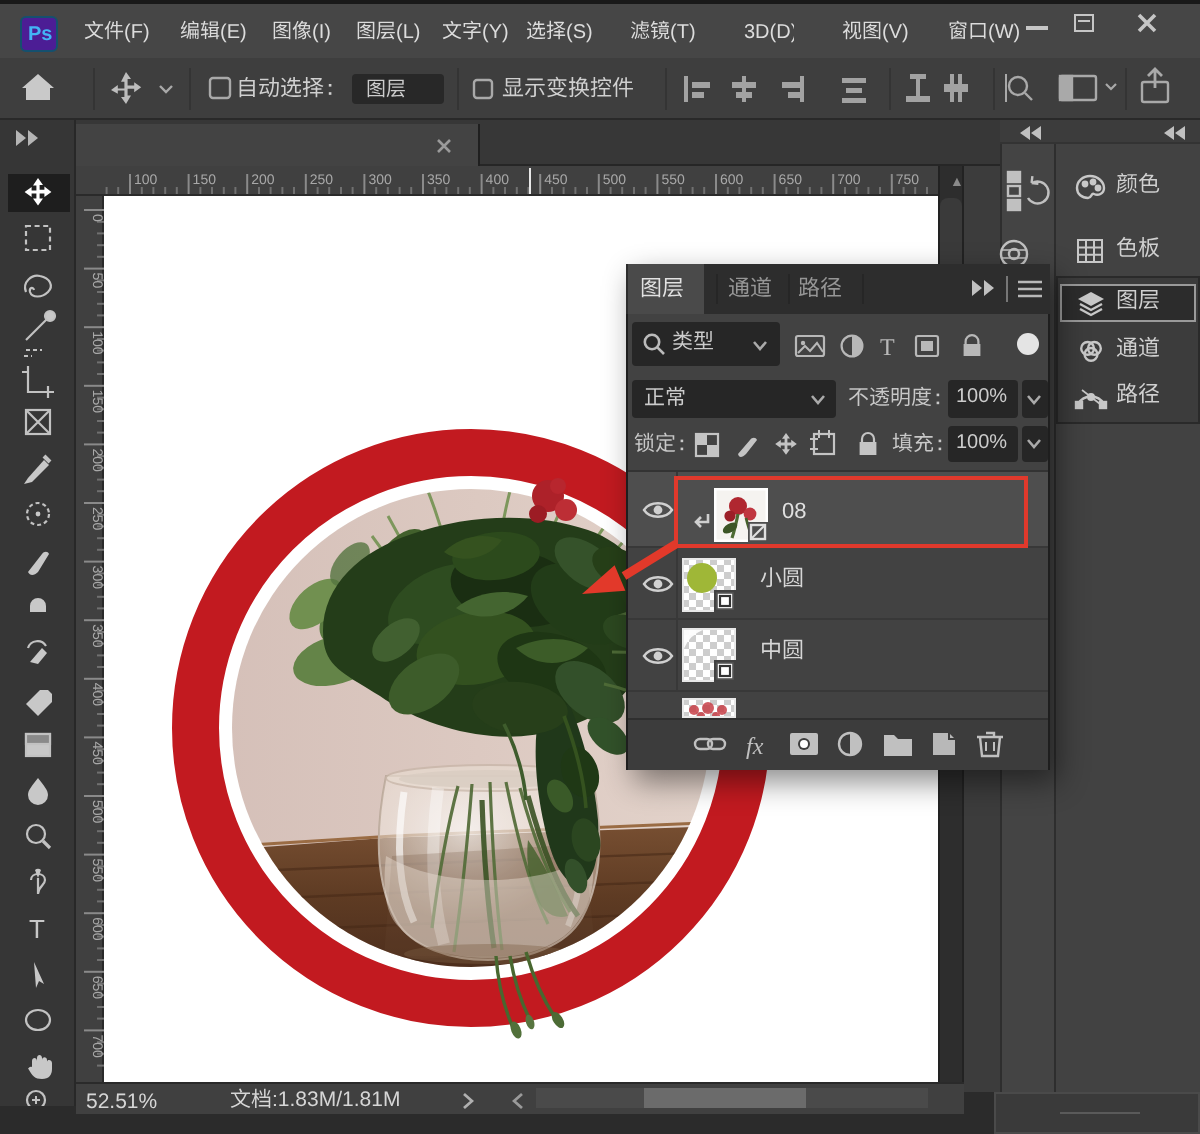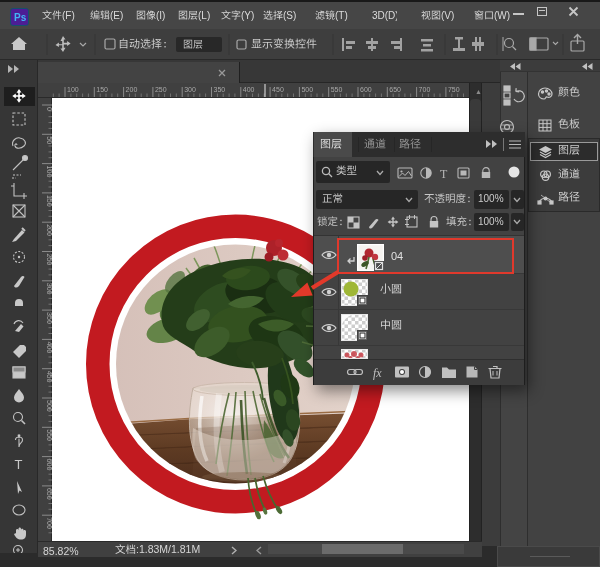--- a/index.html
+++ b/index.html
@@ -615,21 +615,21 @@
  </g>
  <ellipse cx="206" cy="417" rx="4.5" ry="2.4" fill="#52713b" transform="rotate(68 206 417)"></ellipse>
  <ellipse cx="227" cy="412" rx="4.5" ry="2.4" fill="#4c6b35" transform="rotate(58 227 412)"></ellipse>
  <ellipse cx="213" cy="413" rx="3.8" ry="2" fill="#587540" transform="rotate(72 213 413)"></ellipse>
 </g>
 </svg>
     <div class="abs" style="left:469px;top:83px;width:13px;height:458px;background:#2d2d2d;border-left:1px solid #222;border-right:1px solid #222"></div>
     <div class="t" style="left:475px;top:88px;font-size:7px;color:#8a8a8a">▲</div>
     <div class="abs" style="left:470px;top:99px;width:11px;height:60px;background:#3a3a3a;border-radius:4px"></div>
     <div class="abs" style="left:38px;top:541px;width:444px;height:16px;background:#404040;border-top:1px solid #2a2a2a"></div>
-    <div class="t" style="left:43px;top:545px;font-size:10.5px;color:#d6d6d6">85.82%</div>
+    <div class="t" style="left:43px;top:545px;font-size:10.5px;color:#d6d6d6">52.51%</div>
     <div class="abs" style="left:115px;top:544px">
       <svg width="92" height="14" viewBox="0 0 92 14" fill="#d6d6d6" style="display:block">
         <use href="#g6587" transform="translate(0.0,9.2) scale(0.01050,-0.01050)"></use>
         <use href="#g6863" transform="translate(10.5,9.2) scale(0.01050,-0.01050)"></use>
         <text x="21.0" y="9.2" font-family="Liberation Sans, sans-serif" font-size="10.5">:1.83M/1.81M</text>
       </svg>
     </div>
     <svg class="abs" style="left:231px;top:546px" width="6" height="9" viewBox="0 0 6 9">
       <path d="M1 1 L5 4.5 L1 8" fill="none" stroke="#b0b0b0" stroke-width="1.4"></path>
     </svg>
@@ -885,21 +885,21 @@
 <path d="M16 15 C17 19 18 22 19 25" stroke="#44602c" stroke-width="1.4" fill="none"></path>
 <ellipse cx="8" cy="20" rx="4" ry="2.2" fill="#3c5526" transform="rotate(-30 8 20)"></ellipse>
       </g>
 <rect x="0.5" y="0.5" width="26" height="26" fill="none" stroke="#ffffff" stroke-width="1.5"></rect>
 <g transform="translate(17,17)">
         <rect width="10" height="10" fill="#4e4e4e"></rect>
         <rect x="1.5" y="1.5" width="7" height="7" fill="none" stroke="#e0e0e0" stroke-width="1.2"></rect>
         <path d="M1.5 8.5 L8.5 1.5" stroke="#e0e0e0" stroke-width="1"></path>
       </g>
 </svg>
-    <div class="t" style="left:391px;top:250px;font-size:11px;color:#e0e0e0">04</div>
+    <div class="t" style="left:391px;top:250px;font-size:11px;color:#e0e0e0">08</div>
     <div class="abs" style="left:314px;top:274px;width:210px;height:36px;background:#424242;border-bottom:1px solid #383838"></div>
     <svg class="abs" style="left:321px;top:286px" width="16" height="12" viewBox="0 0 16 12" fill="none" stroke="#d0d0d0" stroke-width="1.2">
       <path d="M1 6 C4 1.5 12 1.5 15 6 C12 10.5 4 10.5 1 6 Z"></path>
       <circle cx="8" cy="6" r="2.2" fill="#d0d0d0" stroke="none"></circle>
     </svg>
     <div class="abs" style="left:338px;top:274px;width:1px;height:36px;background:#383838"></div>
     <svg class="abs" style="left:341px;top:279px" width="27" height="27" viewBox="0 0 27 27">
 <rect width="27" height="27" fill="url(#chk)"></rect>
       <circle cx="10" cy="10" r="7.5" fill="#9fb737"></circle>
 <rect x="0.5" y="0.5" width="26" height="26" fill="none" stroke="#e8e8e8"></rect>

